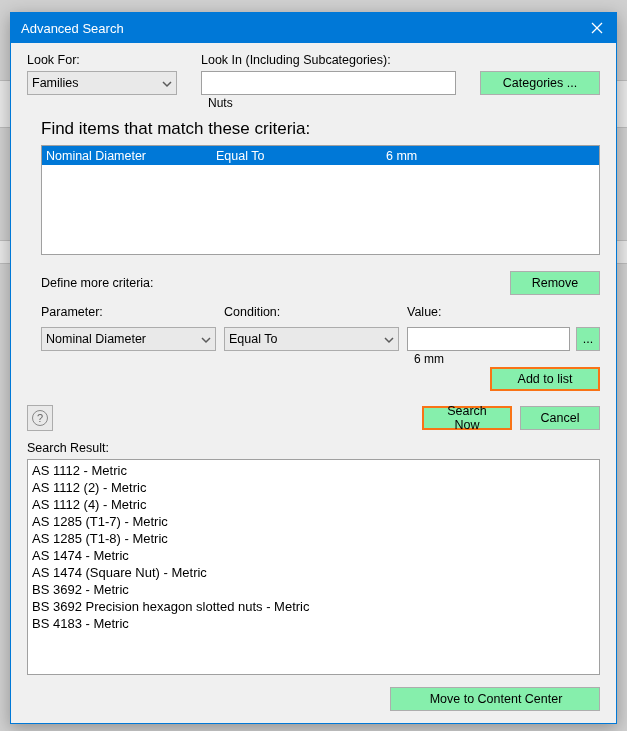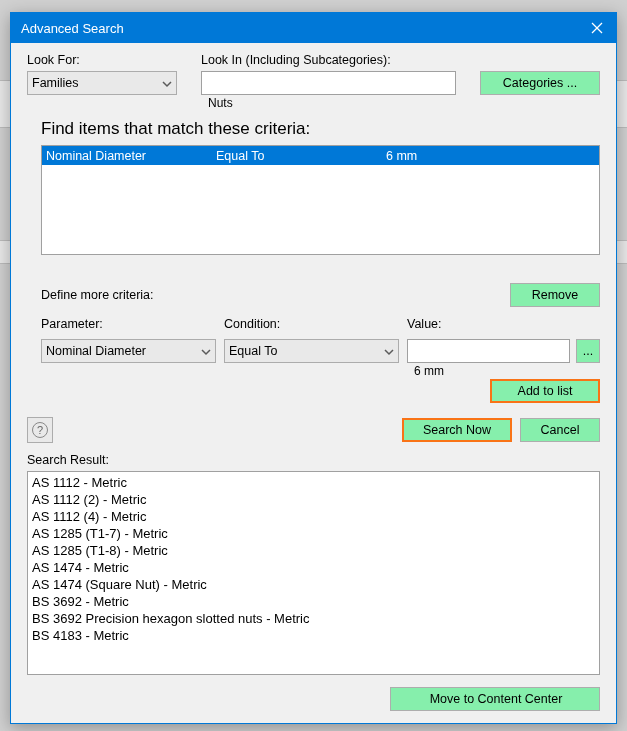--- a/index.html
+++ b/index.html
@@ -18,21 +18,21 @@
   .select { background: #e9e9e9; border: 1px solid #acacac; padding: 0 4px; display: flex; align-items: center; justify-content: space-between; cursor: pointer; }
   .select .chev { width: 10px; height: 10px; }
   .input { padding: 0 6px; display: flex; align-items: center; background: #fff; }
   .btn { background: #86efac; border: 1px solid #adadad; padding: 0 10px; cursor: pointer; display: inline-flex; align-items: center; justify-content: center; min-width: 80px; height: 24px; }
   .btn.default { border: 2px solid #f97316; }
   .criteria-box { border: 1px solid #a0a0a0; background: #fff; height: 110px; overflow: auto; }
   .criteria-row { display: grid; grid-template-columns: 170px 170px 1fr; font-size: 12.5px; height: 19px; align-items: center; padding: 0 4px; }
   .criteria-row.selected { background: #0078d7; color: #fff; }
   .crit-col { overflow: hidden; text-overflow: ellipsis; white-space: nowrap; }
   .section-head { font-size: 17px; margin: 10px 0 6px 0; }
-  .remove-row { display: flex; justify-content: space-between; align-items: center; margin-top: 28px; }
+  .remove-row { display: flex; justify-content: space-between; align-items: center; margin-top: 16px; }
   .param-row { display: grid; grid-template-columns: 175px 175px 1fr; gap: 8px; margin-top: 4px; }
   .param-labels { display: grid; grid-template-columns: 175px 175px 1fr; gap: 8px; margin-top: 10px; }
   .value-wrap { display: flex; gap: 6px; }
   .value-wrap .input { flex: 1; }
   .ellipsis-btn { width: 24px; min-width: 24px; padding: 0; }
   .addlist-row { display: flex; justify-content: flex-end; margin-top: 16px; }
   .search-row { display: flex; align-items: center; gap: 8px; margin-top: 14px; }
   .help-btn { width: 26px; height: 26px; border: 1px solid #acacac; background: #e9e9e9; display: flex; align-items: center; justify-content: center; cursor: pointer; color: #666; font-size: 14px; }
   .results-box { border: 1px solid #a0a0a0; background: #fff; flex: 1; overflow-y: scroll; padding: 2px 4px; font-size: 13px; line-height: 17px; }
   .results-box div { white-space: nowrap; cursor: pointer; }
@@ -129,21 +129,21 @@
 
     <div class="addlist-row">
       <button class="btn default" style="width:110px">Add to list</button>
     </div>
 
     <div class="search-row">
       <div class="help-btn">
         <span style="border:1px solid #888;border-radius:50%;width:16px;height:16px;display:flex;align-items:center;justify-content:center;font-size:11px">?</span>
       </div>
       <div style="flex:1"></div>
-      <button class="btn default" style="width:110px">Search Now</button>
+      <button class="btn default" style="width:90px">Search Now</button>
       <button class="btn" style="width:80px">Cancel</button>
     </div>
 
     <div class="lbl results-lbl">Search Result:</div>
 
     <div class="results-box" id="results-box">
         <div>AS 1112 - Metric</div>
         <div>AS 1112 (2) - Metric</div>
         <div>AS 1112 (4) - Metric</div>
         <div>AS 1285 (T1-7) - Metric</div>

